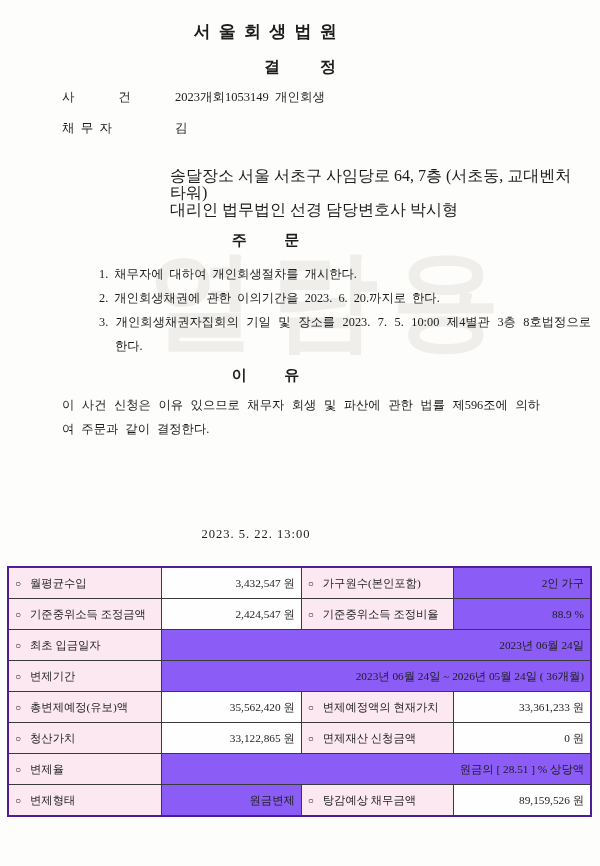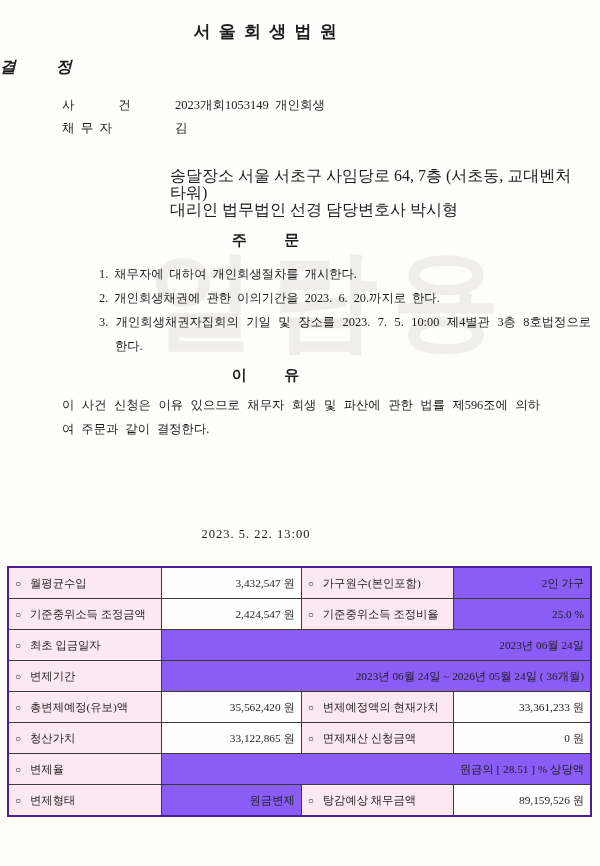--- a/index.html
+++ b/index.html
@@ -21,25 +21,25 @@
     z-index:0;user-select:none;
   }
   .content{position:relative;z-index:1;}
   .court-title{
     position:absolute;left:0;top:20px;width:532px;
     text-align:center;font-size:17px;font-weight:bold;
     letter-spacing:2px;
   }
   .doc-type{
     position:absolute;left:0;top:57px;width:600px;
-    text-align:left;font-size:16px;font-weight:bold;font-style:italic;
+    text-align:center;font-size:16px;font-weight:bold;
   }
   .case-row{position:absolute;left:62px;font-size:12.5px;display:flex;}
   .case-row .lab{width:113px;flex:0 0 113px;}
-  .row-case{top:97px;}
+  .row-case{top:89px;}
   .row-debtor{top:120px;}
   .addr-block{
     position:absolute;left:170px;top:167px;width:410px;
     font-size:16px;line-height:17px;
   }
   .sec-head{
     position:absolute;left:0;width:531px;text-align:center;
     font-size:15px;font-weight:bold;
   }
   .head-order{top:231px;}
@@ -125,21 +125,21 @@
         <tr>
           <td class="lab-cell"><span class="marker">○</span><span>월평균수입</span></td>
           <td class="val-right">3,432,547 원</td>
           <td class="lab-cell"><span class="marker">○</span><span>가구원수(본인포함)</span></td>
           <td class="val-left">2인 가구</td>
         </tr>
         <tr>
           <td class="lab-cell"><span class="marker">○</span><span>기준중위소득 조정금액</span></td>
           <td class="val-right">2,424,547 원</td>
           <td class="lab-cell"><span class="marker">○</span><span>기준중위소득 조정비율</span></td>
-          <td class="val-left">25.0 %</td>
+          <td class="val-left">88.9 %</td>
         </tr>
         <tr>
           <td class="lab-cell"><span class="marker">○</span><span>최초 입금일자</span></td>
           <td class="val-left" colspan="3">2023년 06월 24일</td>
         </tr>
         <tr>
           <td class="lab-cell"><span class="marker">○</span><span>변제기간</span></td>
           <td class="val-left" colspan="3">2023년 06월 24일 ~ 2026년 05월 24일 ( 36개월)</td>
         </tr>
         <tr>

